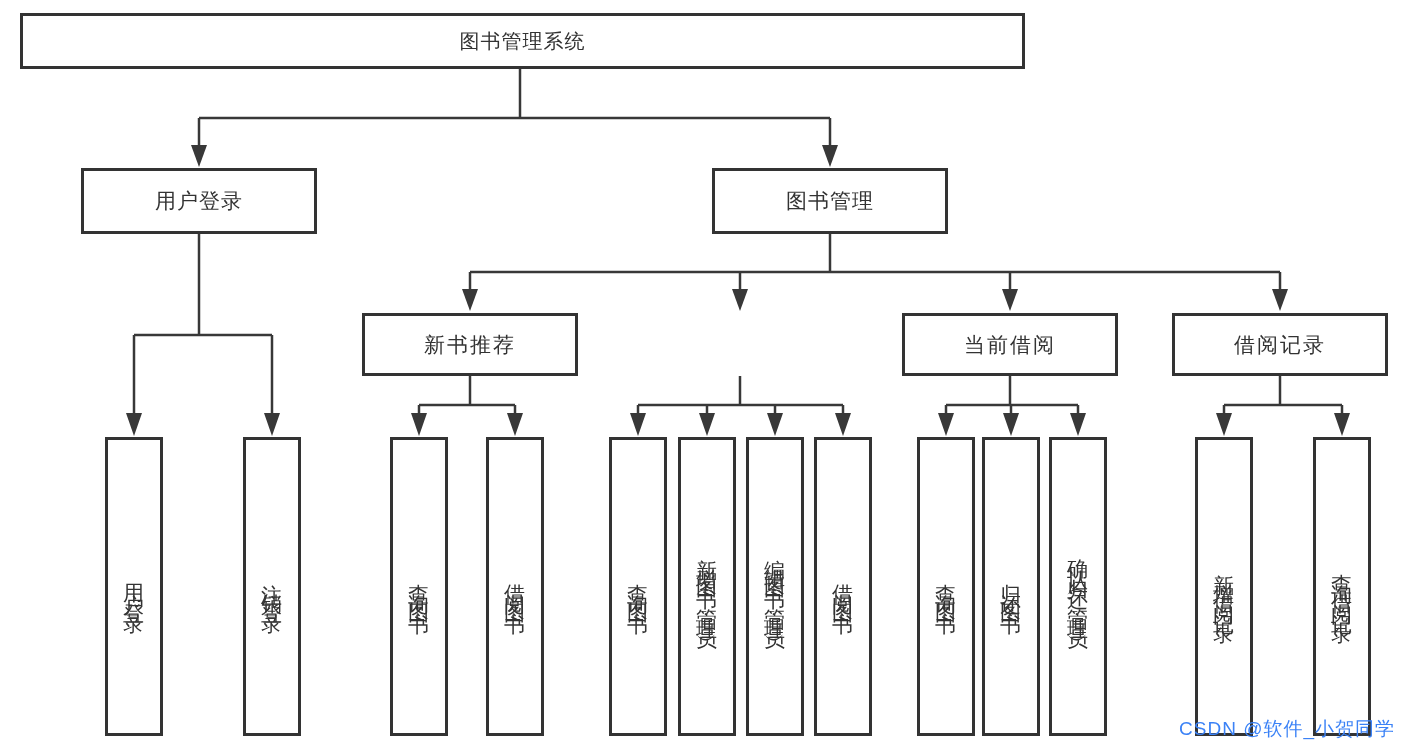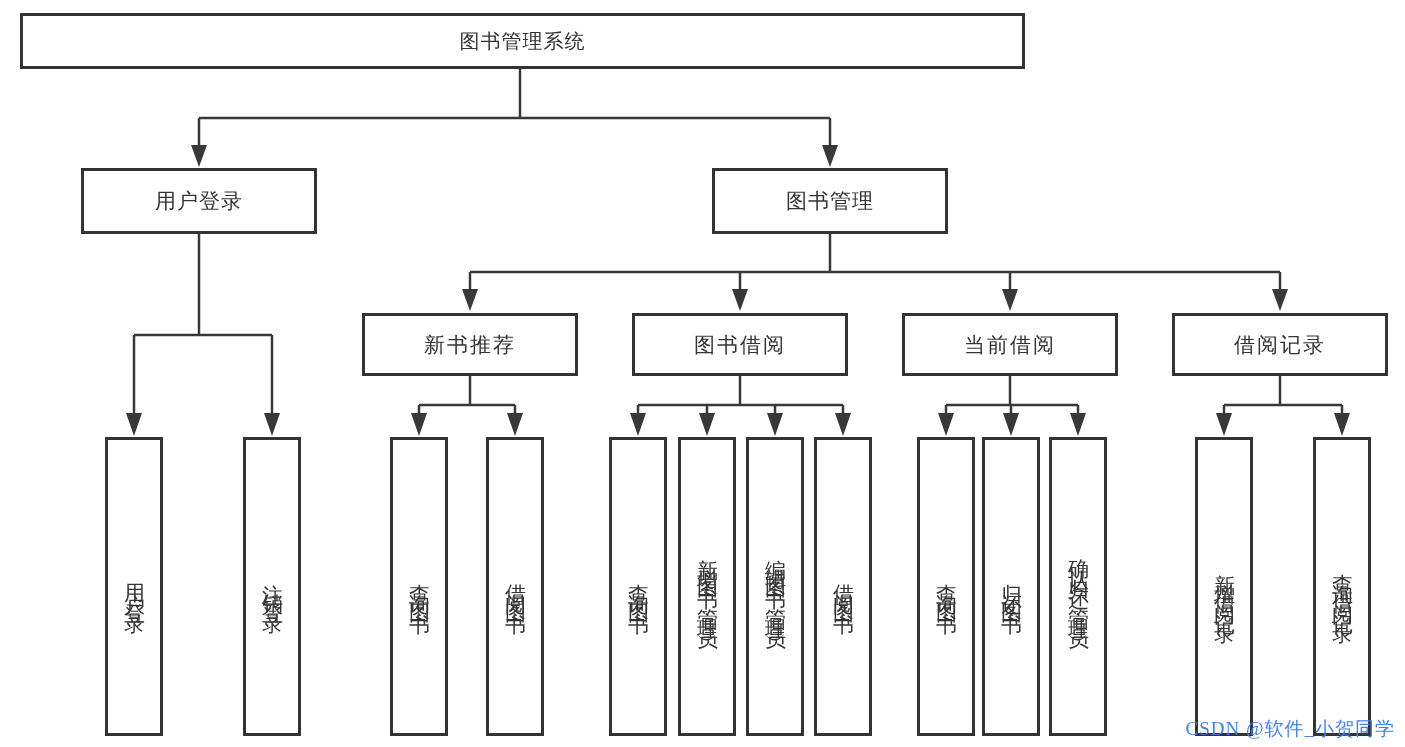--- a/index.html
+++ b/index.html
@@ -1,21 +1,21 @@
 <!DOCTYPE html>
 <html><head>
 <meta charset="utf-8">
 <style>
   html, body { margin: 0; padding: 0; background: #ffffff; }
   .stage {
     position: relative;
     width: 1405px;
     height: 747px;
     background: #ffffff;
-    font-family: Liberation Serif, serif;
+    font-family: Liberation Sans, sans-serif;
     overflow: hidden;
   }
   .connectors {
     position: absolute;
     left: 0; top: 0;
     pointer-events: none;
   }
   .connectors path {
     fill: none;
     stroke: #383838;
@@ -165,23 +165,20 @@
   <div class="box l1-box" style="left:81px">
     <span>用户登录</span>
   </div>
   <div class="box l2-box" style="left:362px">
     <span>新书推荐</span>
   </div>
 
   <div class="box l1-box" style="left:712px">
     <span>图书管理</span>
   </div>
-  <div class="box l2-box" style="left:632px">
-    <span>图书借阅</span>
-  </div>
   <div class="box l2-box" style="left:1172px">
     <span>借阅记录</span>
   </div>
   <div class="box l2-box" style="left:902px">
     <span>当前借阅</span>
   </div>
 
   <div class="box leaf" style="left:105px">
     <span class="vtext">用户登录</span>
   </div>

